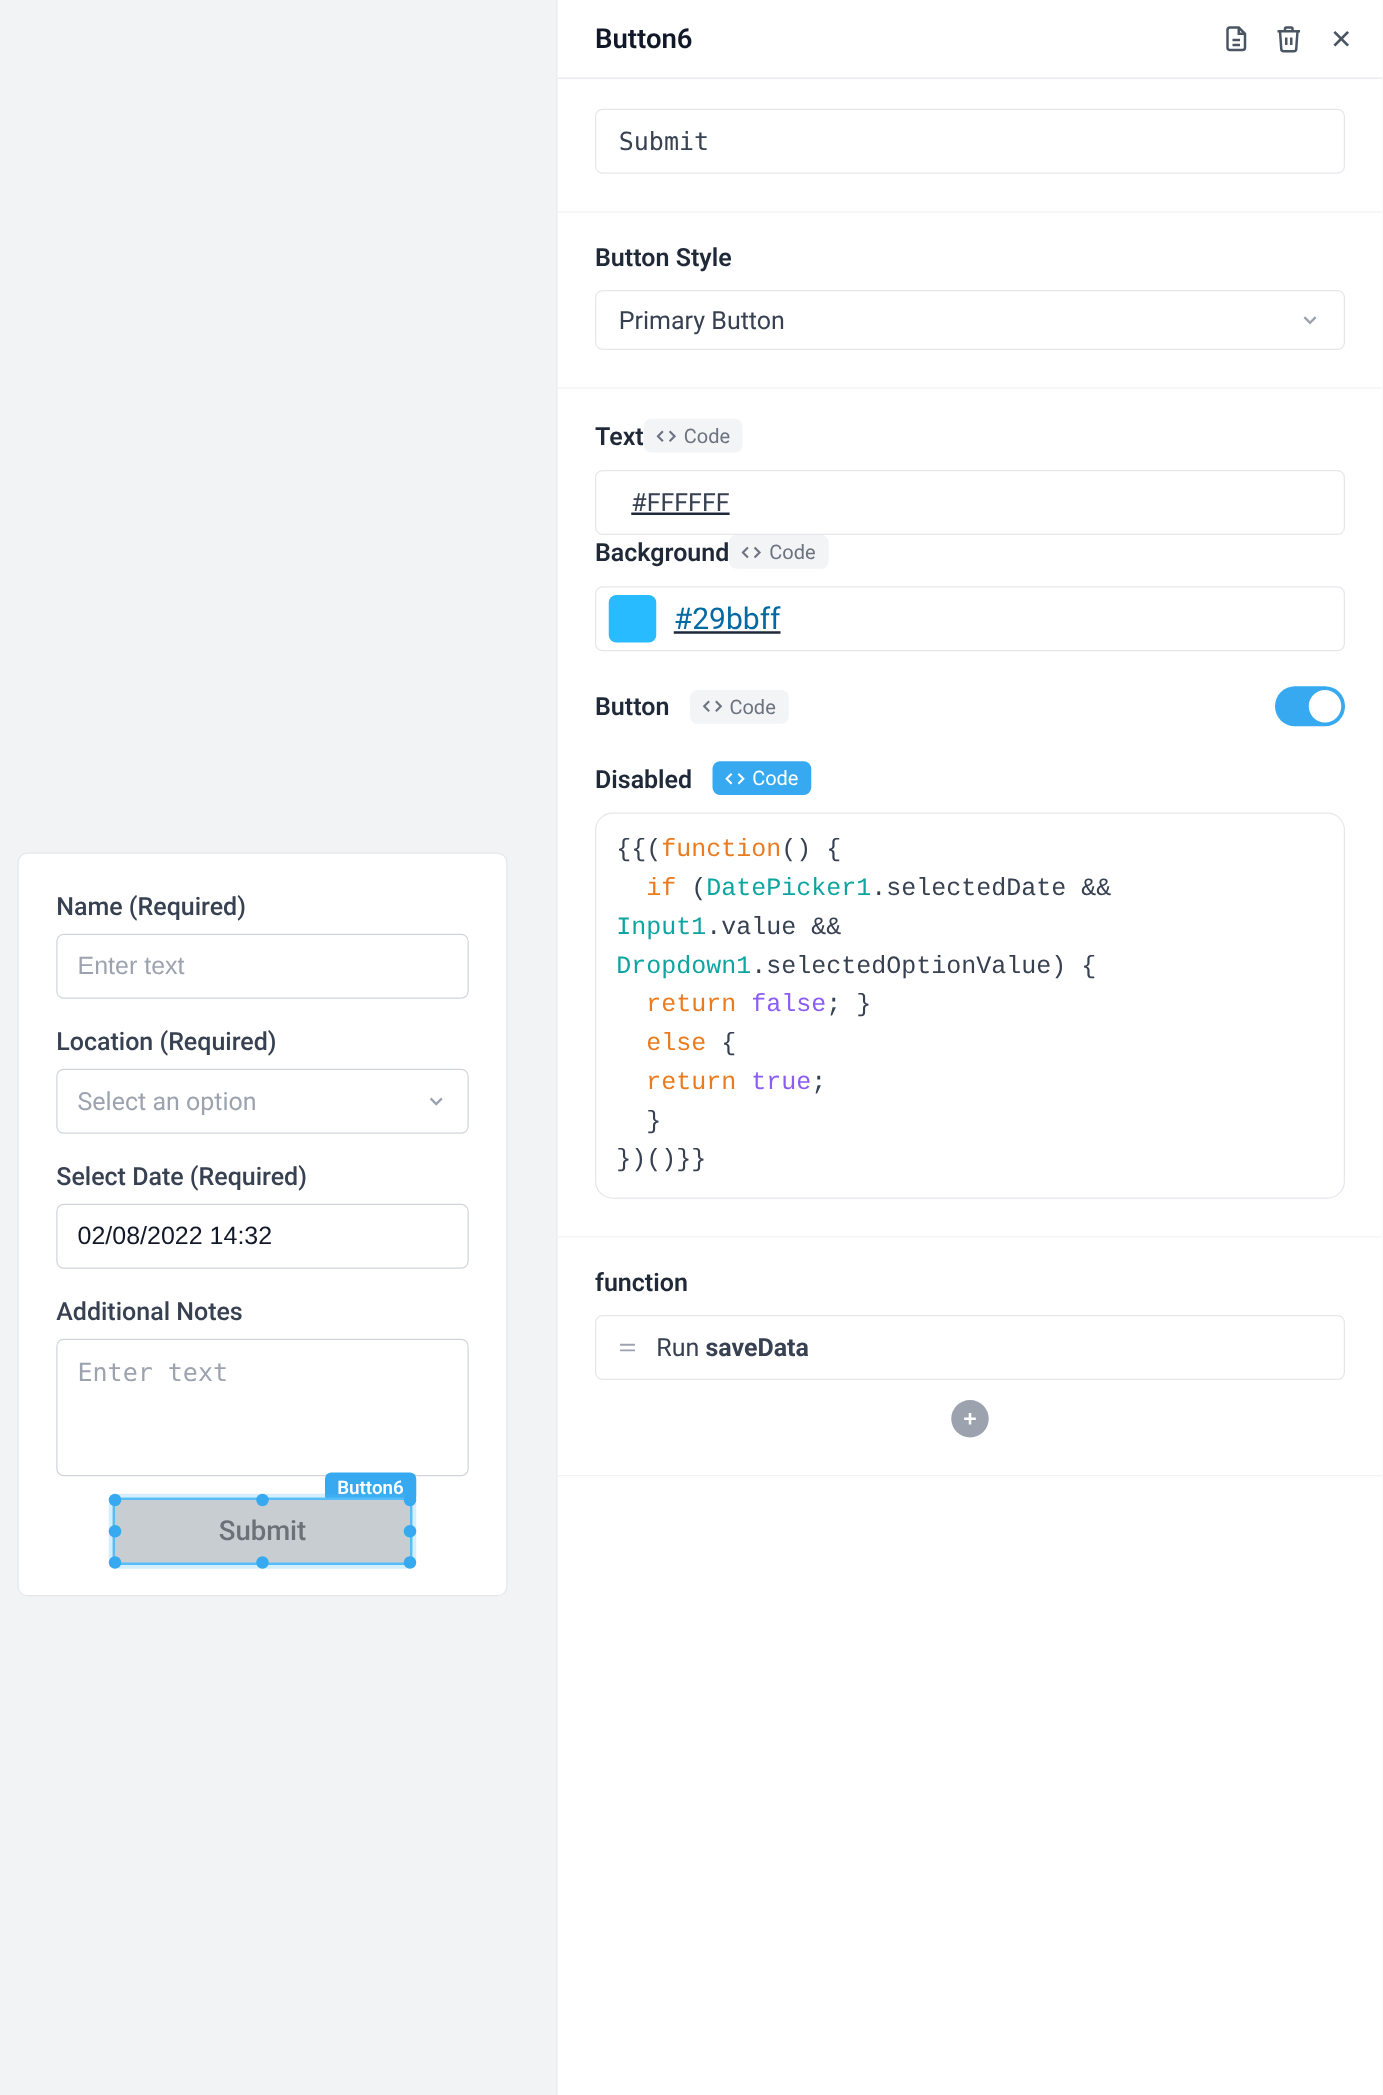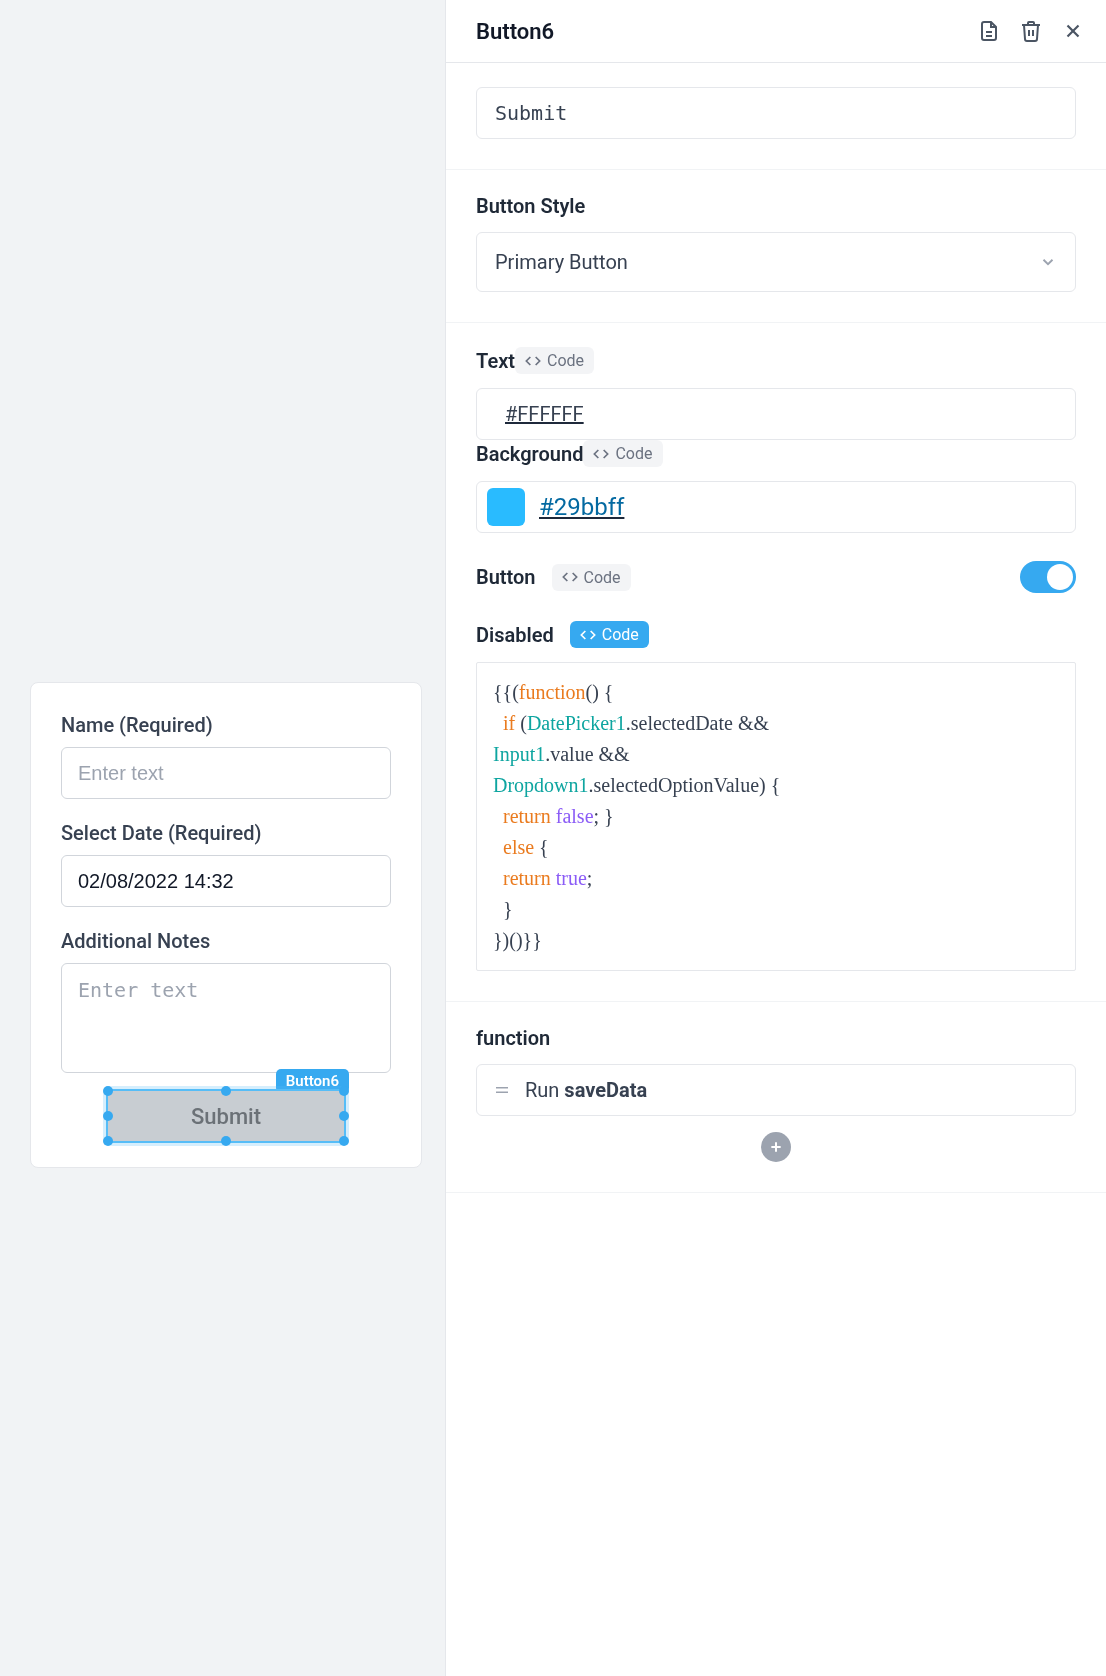--- a/index.html
+++ b/index.html
@@ -16,21 +16,21 @@
     height: 1676px;
     background: #f1f3f5;
   }
   .canvas {
     width: 445px;
     position: relative;
     background: #f1f3f5;
   }
   .form-card {
     position: absolute;
-    left: 30px;
+    left: 14px;
     top: 682px;
     width: 392px;
     background: #fff;
     border: 1px solid #e5e7eb;
     border-radius: 8px;
     padding: 30px 30px 24px 30px;
   }
   .field { margin-bottom: 22px; }
   .field-label {
     font-size: 20px;
@@ -141,40 +141,40 @@
     font-size: 20px; font-weight:600; color:#1f2937; margin-bottom:14px;
   }
   .row-label {
     display:flex; align-items:center; gap:0; margin-bottom:14px;
   }
   .panel-input {
     width:100%; height:52px; border:1px solid #e5e7eb; border-radius:6px;
     padding:0 18px; font-size:20px; color:#374151; font-family: ui-monospace, Menlo, Consolas, monospace;
   }
   .panel-select {
-    width:100%; height:60px; border:1px solid #e5e7eb; border-radius:6px;
+    width:100%; height:48px; border:1px solid #e5e7eb; border-radius:6px;
     padding:0 18px; font-size:20px; color:#374151;
     display:flex; align-items:center; justify-content:space-between; cursor:pointer;
   }
   .code-chip {
     display:inline-flex; align-items:center; gap:6px;
     background:#f3f4f6; color:#6b7280; font-size:16px;
     padding:4px 10px; border-radius:6px; cursor:pointer;
   }
   .code-chip.active { background:#36a9f0; color:#fff; }
   .color-input {
     width:100%; border:1px solid #e5e7eb; border-radius:6px;
     display:flex; align-items:center; gap:14px; padding:6px 10px; height:52px;text-decoration:underline;
   }
   .swatch { width:38px; height:38px; border-radius:6px; }
   .swatch.white { background:#fff; border:1px solid #e5e7eb; }
   .swatch.bg { background:#29bbff; }
   .code-editor {
-    border:1px solid #e5e7eb; border-radius:2px;
-    padding:14px 16px; font-family: Liberation Serif, serif;
+    border:1px solid #e5e7eb; border-radius:14px;
+    padding:14px 16px; font-family: Liberation Mono, monospace;
     font-size:20px; line-height:1.55; color:#374151; white-space:pre; overflow:hidden;
   }
   .tok-orange{color:#ea7b1f;}
   .tok-teal{color:#0ea5a0;}
   .tok-purple{color:#8b5cf6;}
 
   .toggle {
     width:56px; height:32px; border-radius:16px; background:#36a9f0;
     position:relative; cursor:pointer;
   }
@@ -205,20 +205,29 @@
 <div class="app">
 
   <div class="canvas">
     <div class="form-card">
 
       <div class="field">
         <label class="field-label">Name (Required)</label>
         <input class="text-input" placeholder="Enter text" style="">
       </div>
 
+      <div class="field">
+        <label class="field-label">Location (Required)</label>
+        <div class="select">
+          <span>Select an option</span>
+          <svg class="chev" viewBox="0 0 24 24" fill="none" stroke="#9ca3af" stroke-width="2.5">
+              <polyline points="6 9 12 15 18 9"></polyline>
+            </svg>
+        </div>
+      </div>
 
       <div class="field">
         <label class="field-label">Select Date (Required)</label>
         <input class="text-input" style="color: rgb(17, 24, 39);" value="02/08/2022 14:32">
       </div>
 
       <div class="field" style="margin-bottom:12px">
         <label class="field-label">Additional Notes</label>
         <textarea class="textarea" placeholder="Enter text" style=""></textarea>
       </div>

